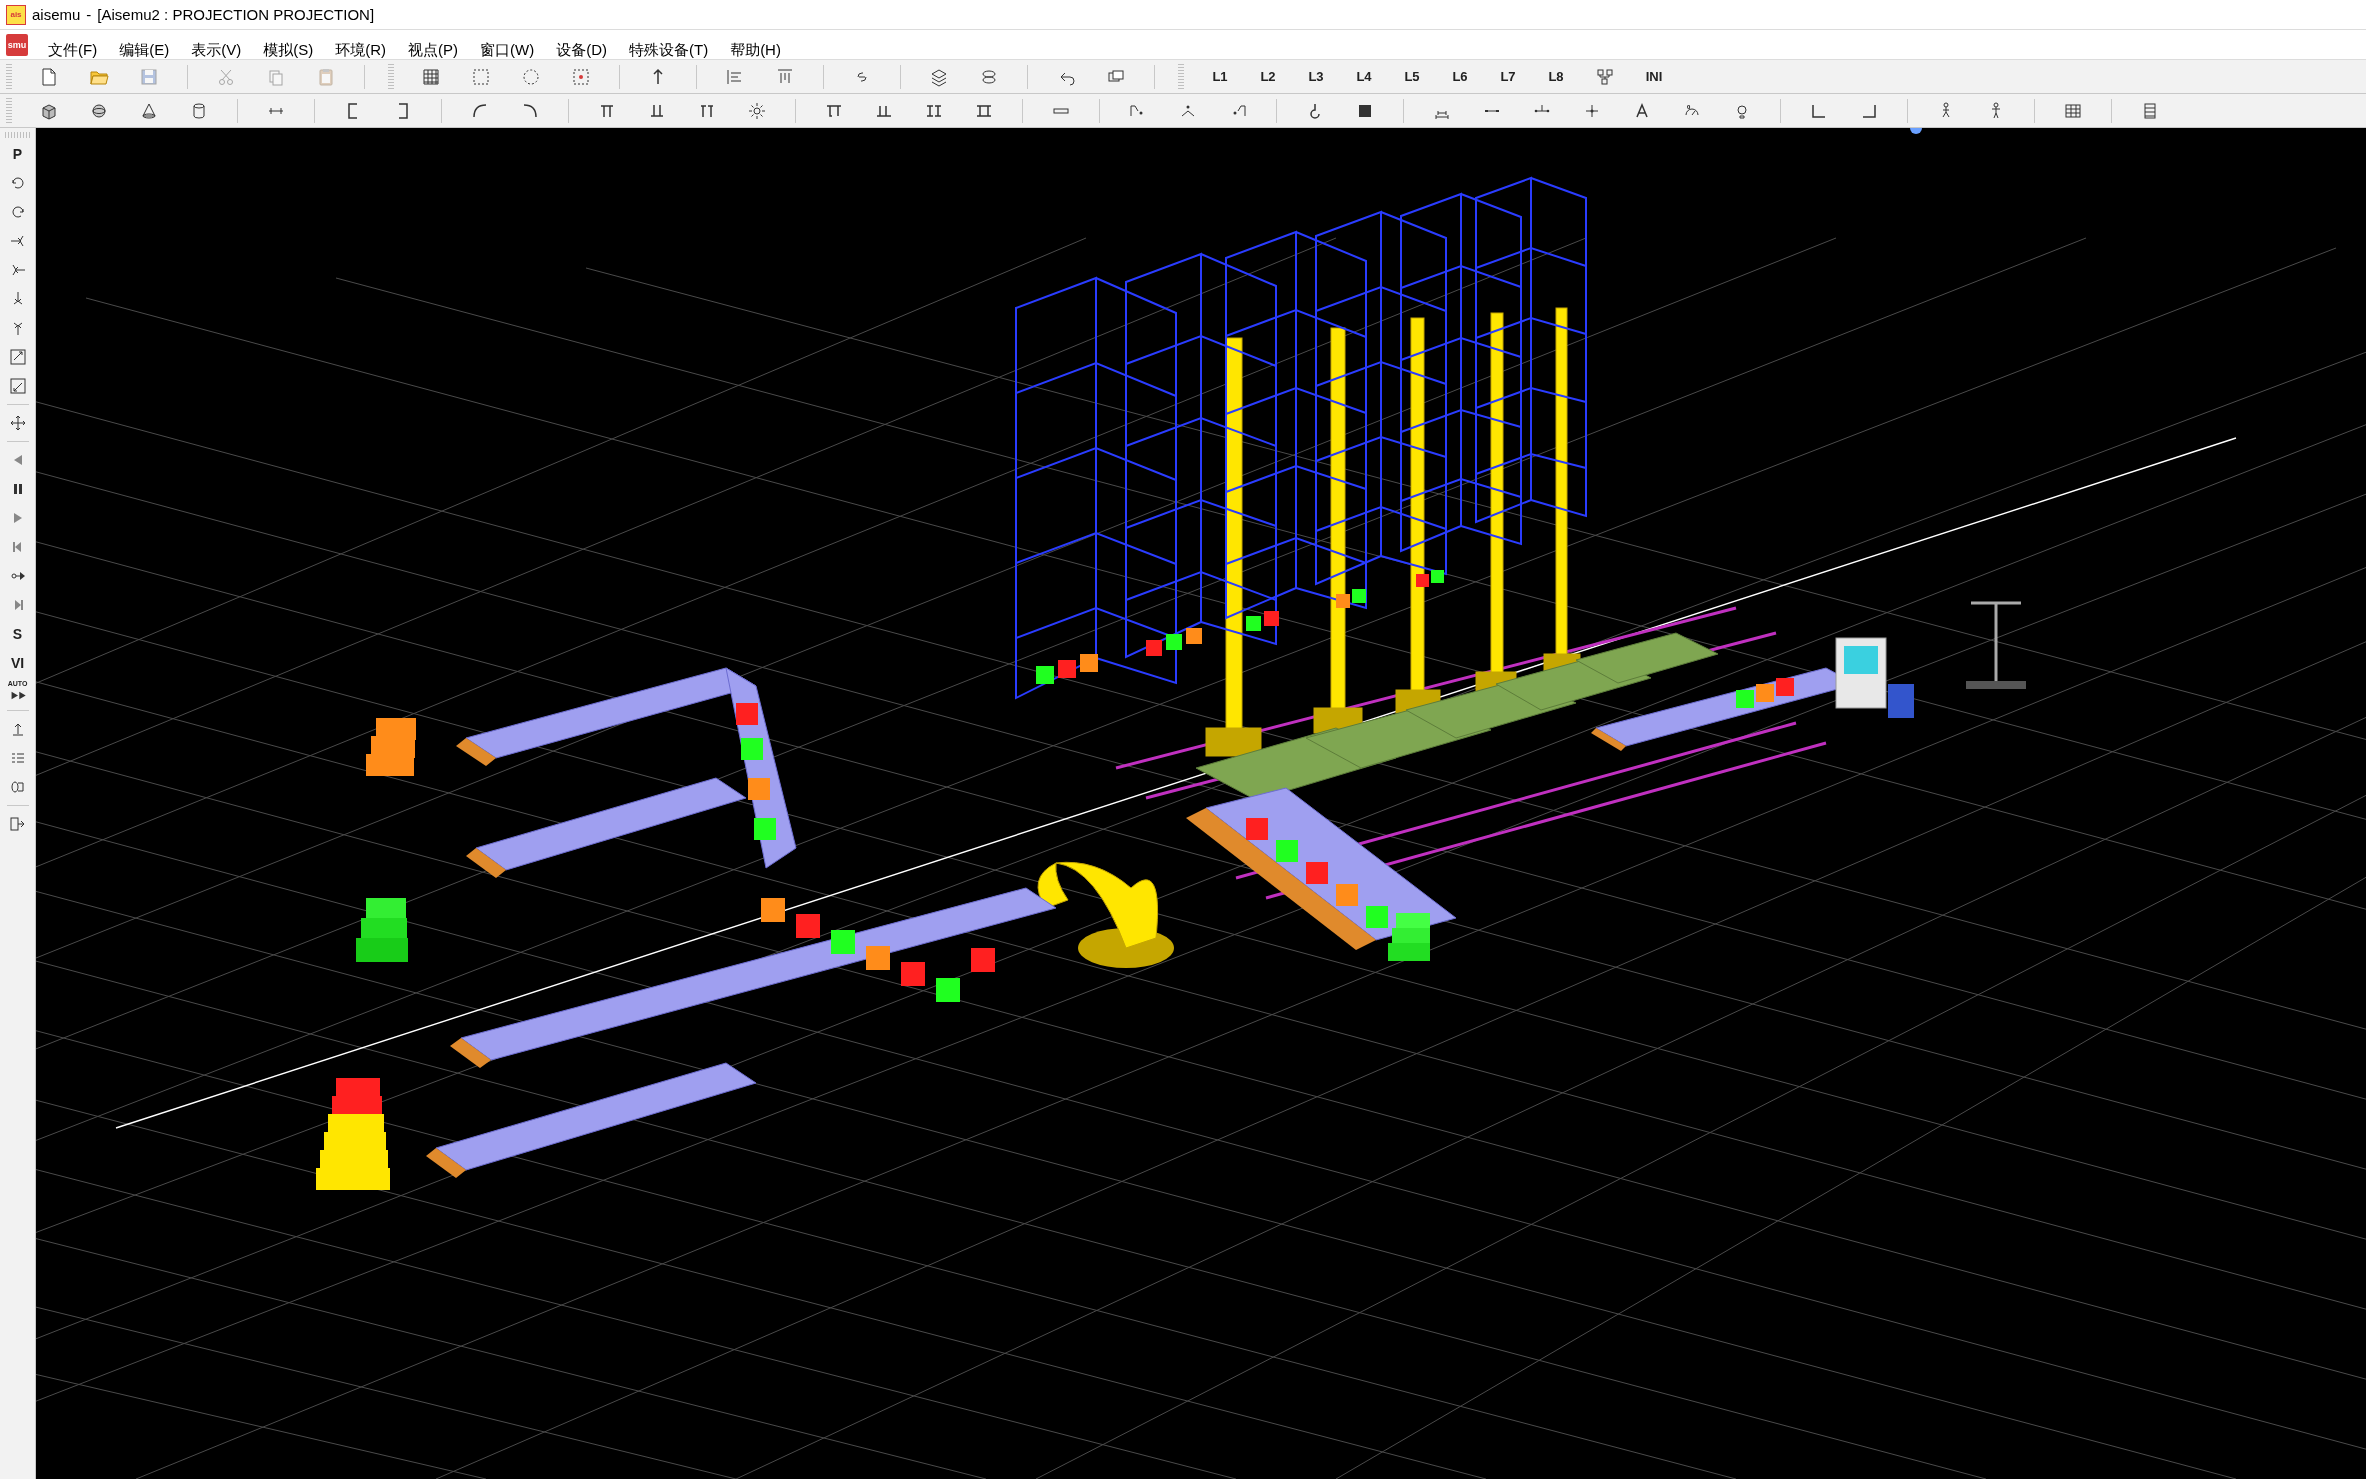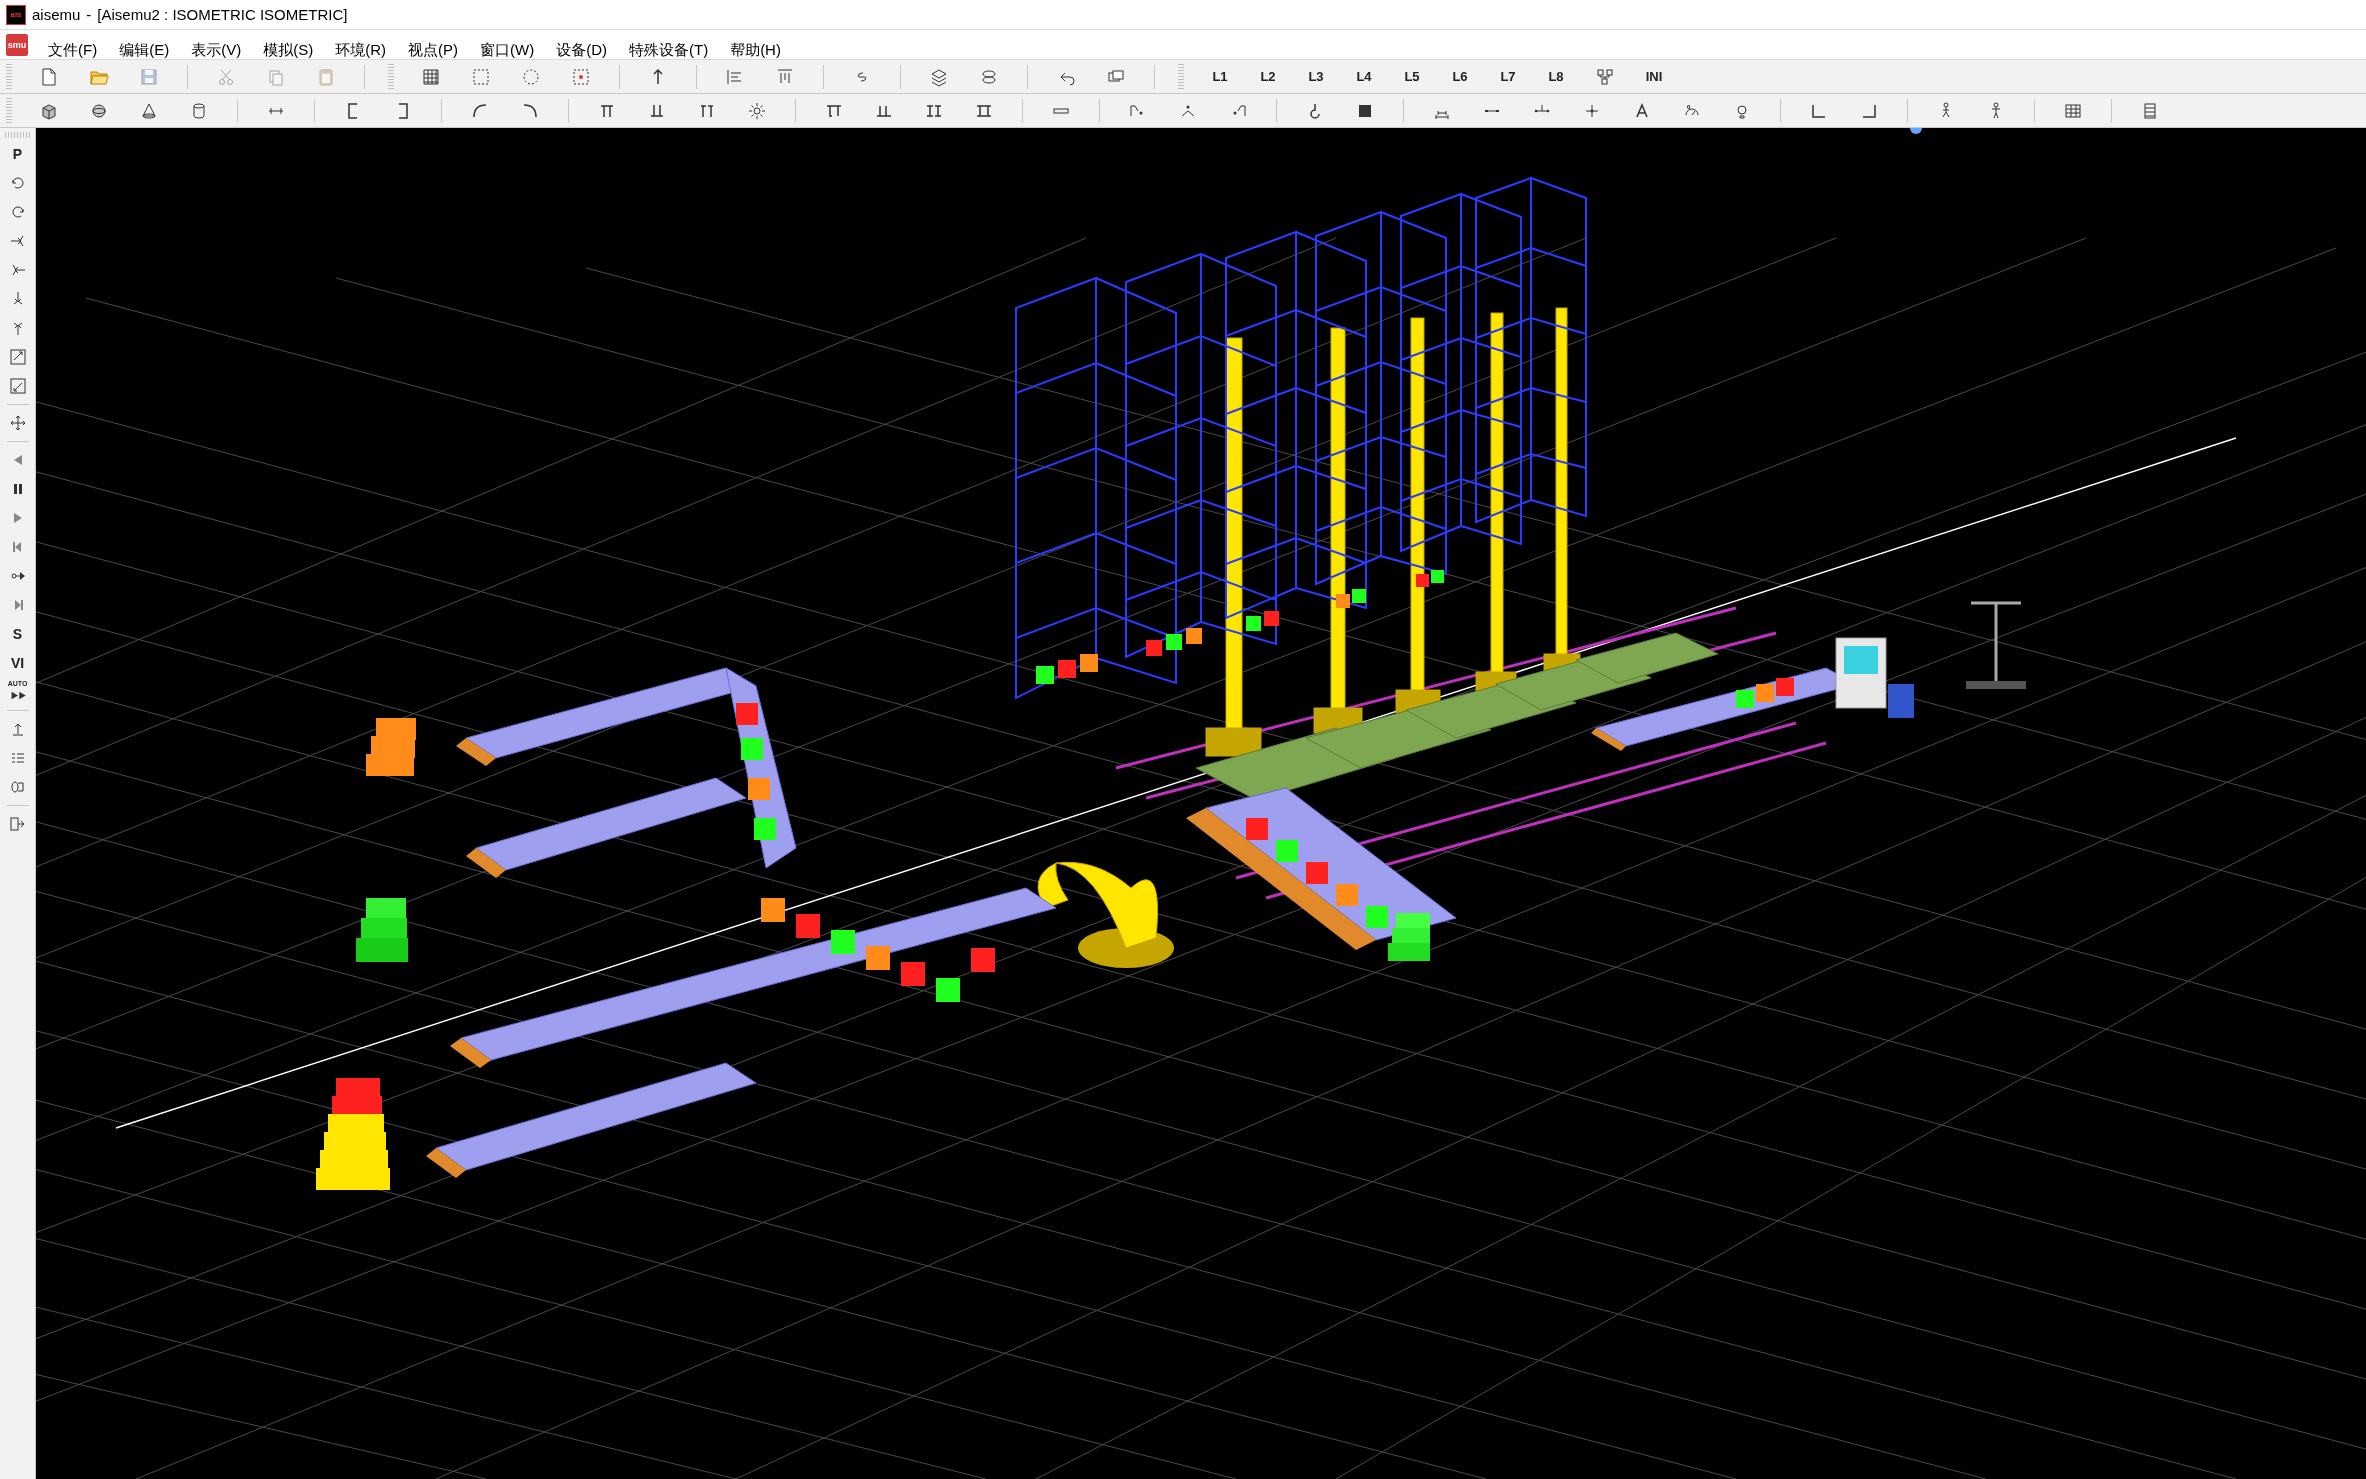--- a/index.html
+++ b/index.html
@@ -12,21 +12,21 @@
   display: flex;
   align-items: center;
   padding: 0 6px;
   border-bottom: 1px solid #dcdcdc;
   font-size: 15px;
   color: #000;
   gap: 6px;
 }
 .titlebar .logo {
   width: 20px; height: 20px;
-  background: #000000;
+  background: #fde047;
   border: 1px solid #d63b3b;
   display: flex; align-items: center; justify-content: center;
   font-size: 8px; font-weight: bold; color: #d63b3b;
 }
 
 
 .menubar {
   height: 30px;
   background: #ffffff;
   display: flex;
@@ -129,21 +129,21 @@
 .viewport svg.scene { position: absolute; inset: 0; width: 100%; height: 100%; }
 
 </style>
 </head>
 <body>
 
 <div class="titlebar">
   <span class="logo">ais</span>
   <span>aisemu</span>
   <span>-</span>
-  <span>[Aisemu2 : ISOMETRIC ISOMETRIC]</span>
+  <span>[Aisemu2 : PROJECTION PROJECTION]</span>
 </div>
 
 <div class="menubar">
   <span class="app-icon">smu</span>
   <span class="mitem"><span>文件(F)</span></span>
   <span class="mitem"><span>编辑(E)</span></span>
   <span class="mitem"><span>表示(V)</span></span>
   <span class="mitem"><span>模拟(S)</span></span>
   <span class="mitem"><span>环境(R)</span></span>
   <span class="mitem"><span>视点(P)</span></span>

